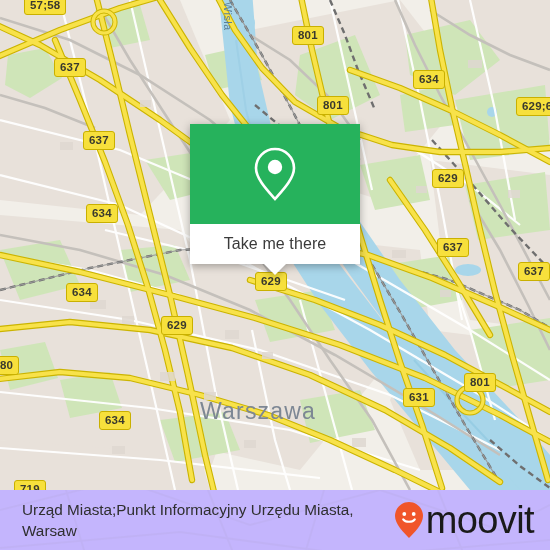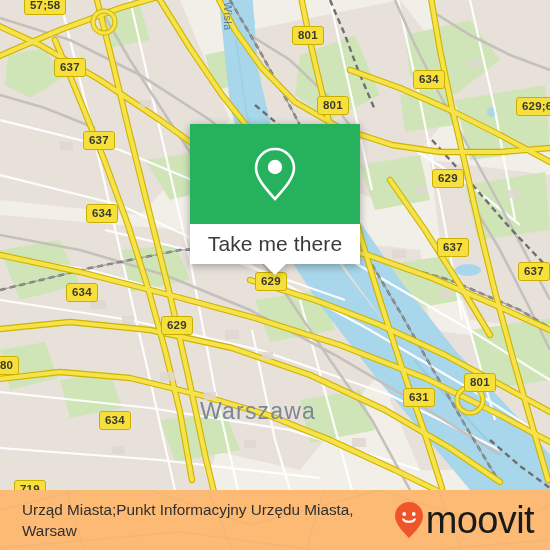--- a/index.html
+++ b/index.html
@@ -79,40 +79,40 @@
     height:100px;
     background:#26b25c;
     display:flex; align-items:center; justify-content:center;
   }
   .card-bottom {
     height:40px;
     background:#ffffff;
     display:flex; align-items:center; justify-content:center;
   }
   .card-label {
-    font-size:21px;
+    font-size:16px;
     color:#3a3a3a;
     font-family:"Liberation Sans", sans-serif;
     letter-spacing:0.1px;
   }
   .card-pointer {
     position:absolute;
     left:50%; top:140px;
     margin-left:-11px;
     width:0; height:0;
     border-left:11px solid transparent;
     border-right:11px solid transparent;
     border-top:11px solid #ffffff;
   }
 
   
   .footer {
     position:absolute; left:0; top:490px;
     width:550px; height:60px;
-    background:#fdba74;
+    background:#c4b5fd;
     display:flex; align-items:center;
     overflow:hidden;
   }
   .footer-watermark {
     position:absolute; left:0; top:-20px; width:550px; height:100px;
     opacity:0.055; pointer-events:none;
   }
   .footer-title {
     position:relative;
     margin-left:22px;

